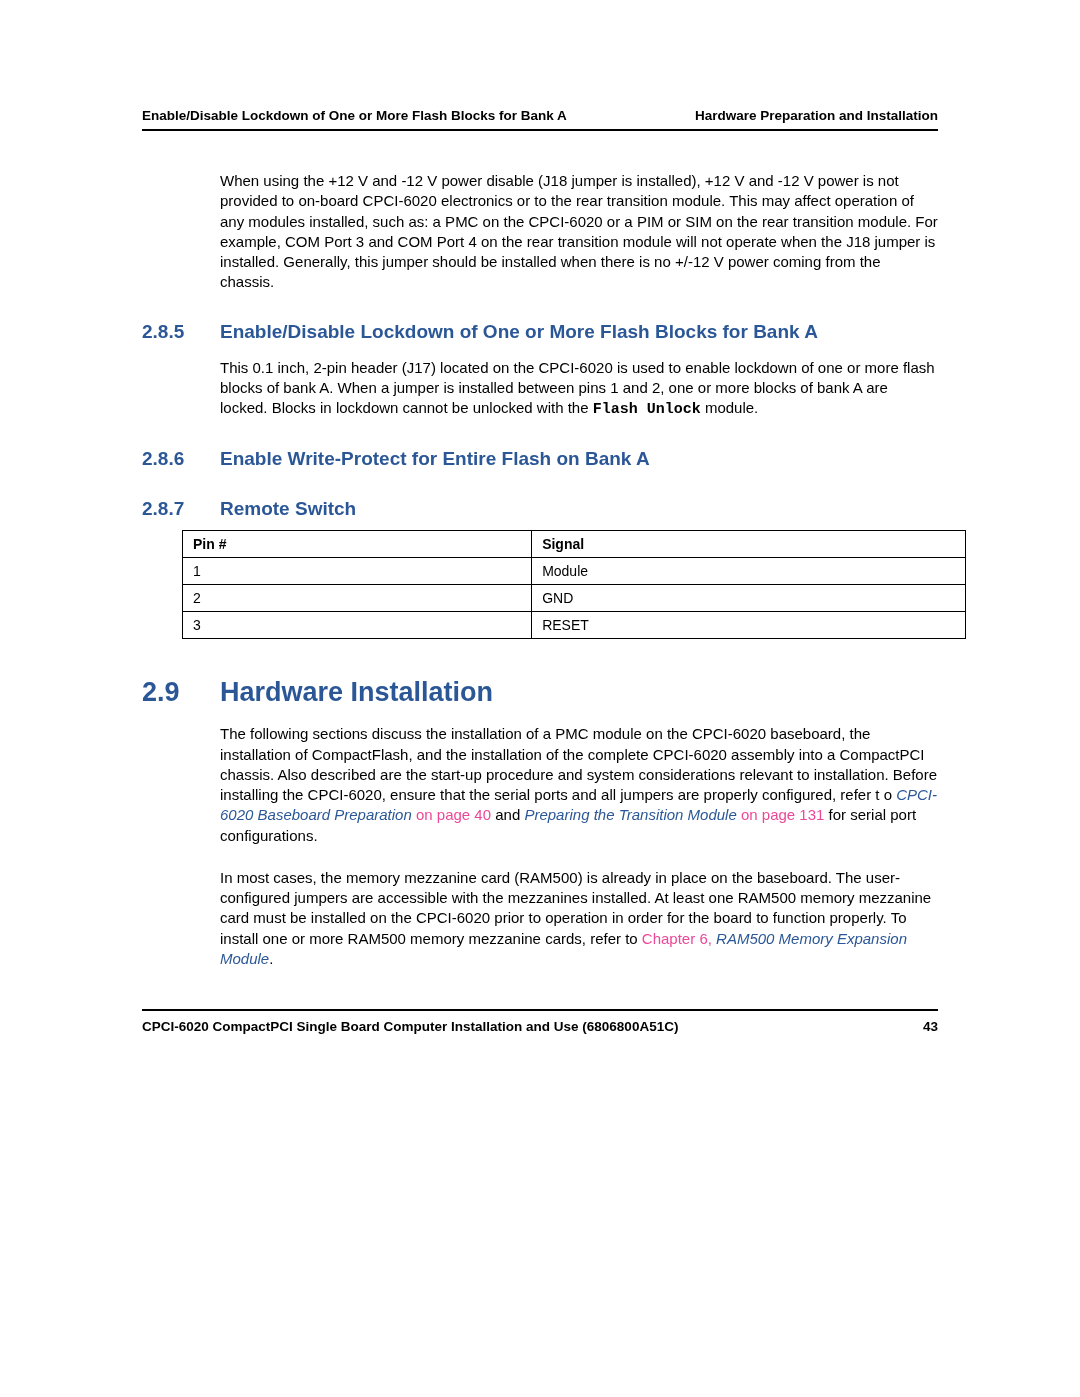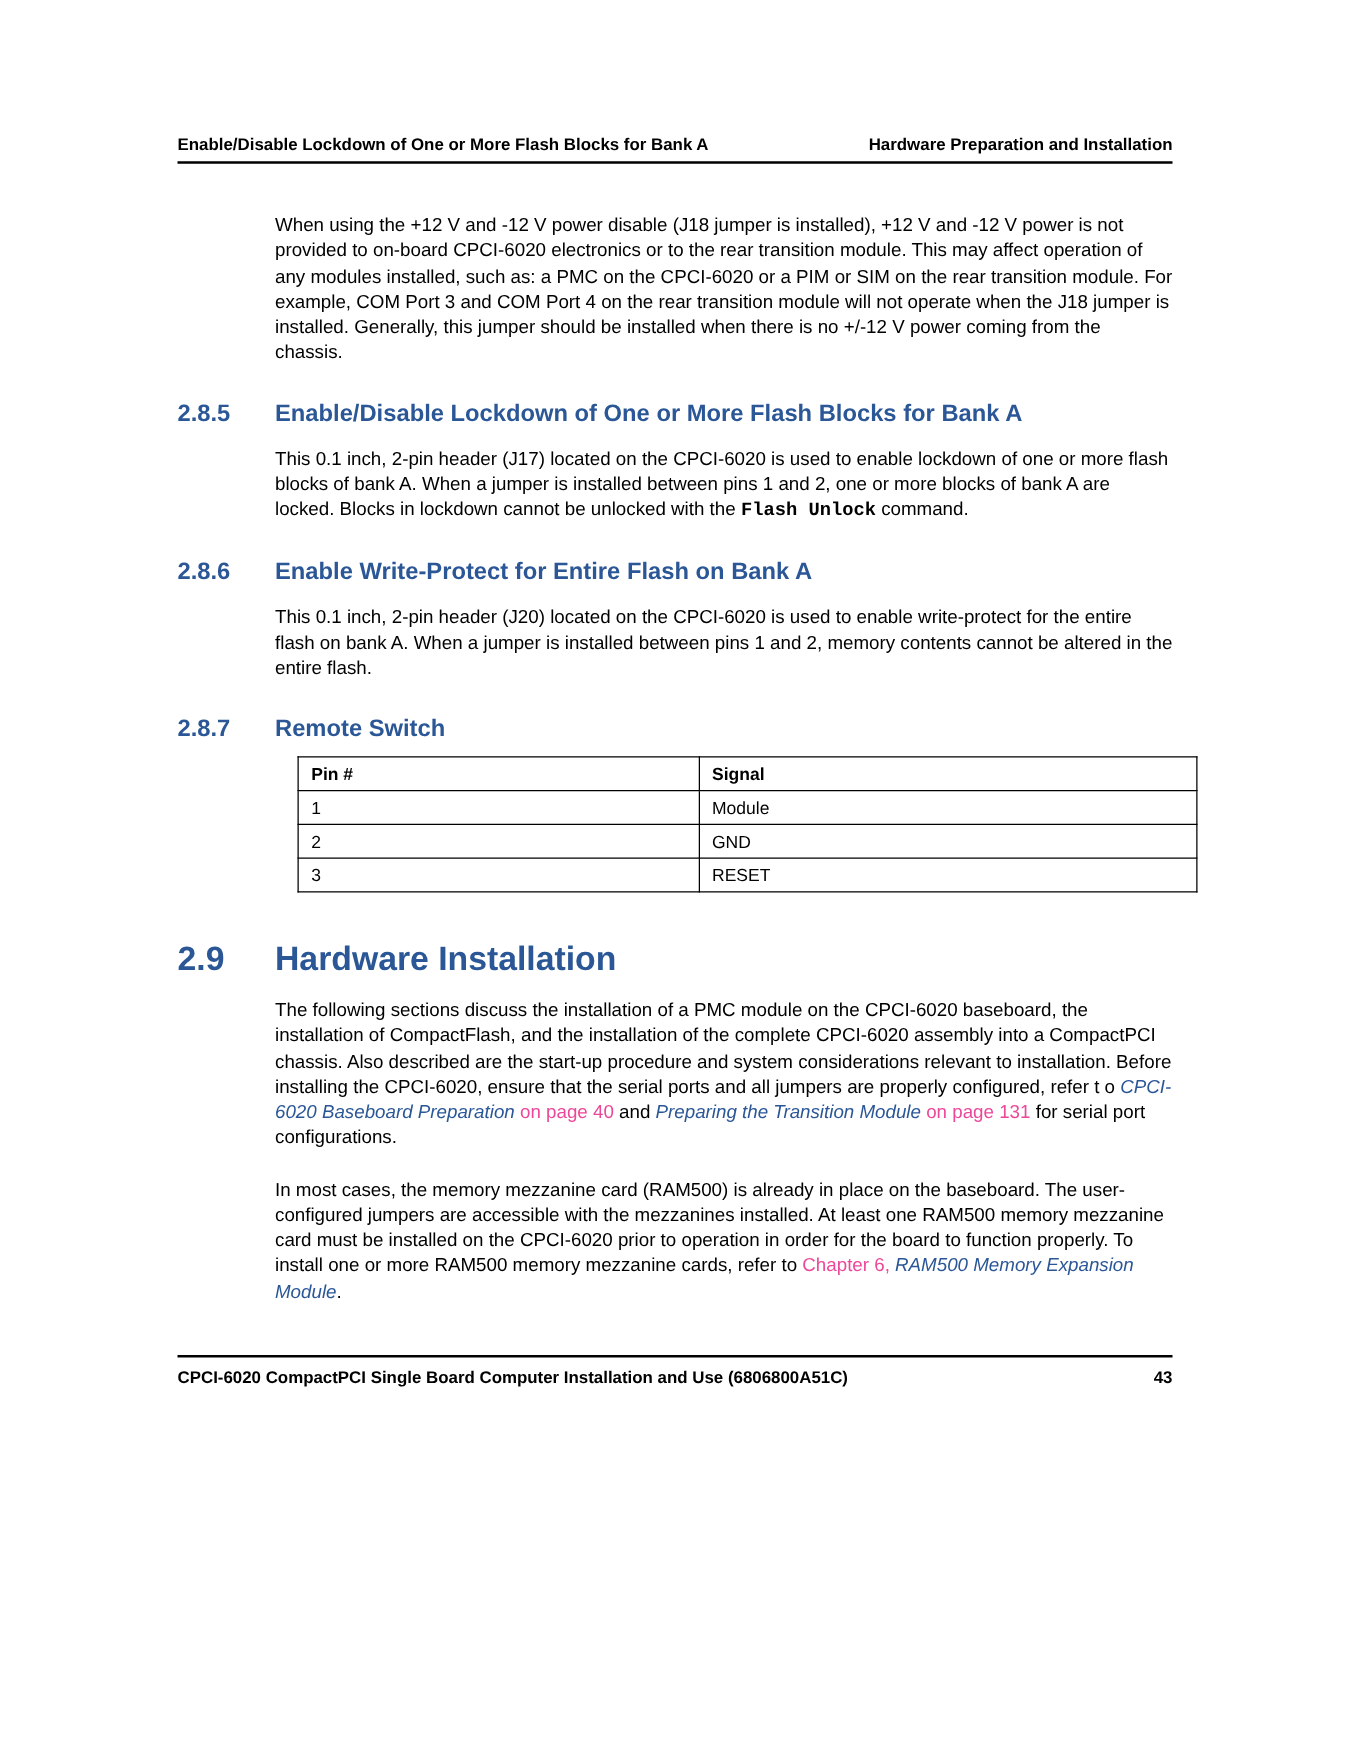--- a/index.html
+++ b/index.html
@@ -50,23 +50,23 @@
     font-weight: bold;
   }
   .h-sub .section-num, .h-sub .section-title {
     font-size: 19px;
   }
   .h-main .section-num, .h-main .section-title {
     font-size: 27px;
   }
   .h-main { margin-top: 38px; margin-bottom: 16px; }
   table.pin-table {
-    margin-left: 96px;
+    margin-left: 40px;
     border-collapse: collapse;
-    width: 720px;
+    width: 784px;
     font-size: 14px;
     margin-bottom: 20px;
   }
   table.pin-table th, table.pin-table td {
     border: 1px solid #000;
     padding: 5px 10px;
     text-align: left;
   }
   table.pin-table th {
     font-weight: bold;
@@ -99,28 +99,27 @@
     <span>Hardware Preparation and Installation</span>
   </div>
 
   <p class="body-block">When using the +12 V and -12 V power disable (J18 jumper is installed), +12 V and -12 V power is not provided to on-board CPCI-6020 electronics or to the rear transition module. This may affect operation of any modules installed, such as: a PMC on the CPCI-6020 or a PIM or SIM on the rear transition module. For example, COM Port 3 and COM Port 4 on the rear transition module will not operate when the J18 jumper is installed. Generally, this jumper should be installed when there is no +/-12 V power coming from the chassis.</p>
 
   <div class="section-row h-sub">
     <div class="section-num">2.8.5</div>
     <div class="section-title">Enable/Disable Lockdown of One or More Flash Blocks for Bank A</div>
   </div>
   <p class="body-block">
-    <span>This 0.1 inch, 2-pin header (J17) located on the CPCI-6020 is used to enable lockdown of one or more flash blocks of bank A. When a jumper is installed between pins 1 and 2, one or more blocks of bank A are locked. Blocks in lockdown cannot be unlocked with the </span><code>Flash Unlock</code><span> command.</span>
+    <span>This 0.1 inch, 2-pin header (J17) located on the CPCI-6020 is used to enable lockdown of one or more flash blocks of bank A. When a jumper is installed between pins 1 and 2, one or more blocks of bank A are locked. Blocks in lockdown cannot be unlocked with the </span><code>Flash Unlock</code><span> module.</span>
   </p>
 
   <div class="section-row h-sub">
     <div class="section-num">2.8.6</div>
     <div class="section-title">Enable Write-Protect for Entire Flash on Bank A</div>
   </div>
-  <p class="body-block">This 0.1 inch, 2-pin header (J20) located on the CPCI-6020 is used to enable write-protect for the entire flash on bank A. When a jumper is installed between pins 1 and 2, memory contents cannot be altered in the entire flash.</p>
 
   <div class="section-row h-sub">
     <div class="section-num">2.8.7</div>
     <div class="section-title">Remote Switch</div>
   </div>
 
   <table class="pin-table">
     <thead>
       <tr>
         <th>Pin #</th>

